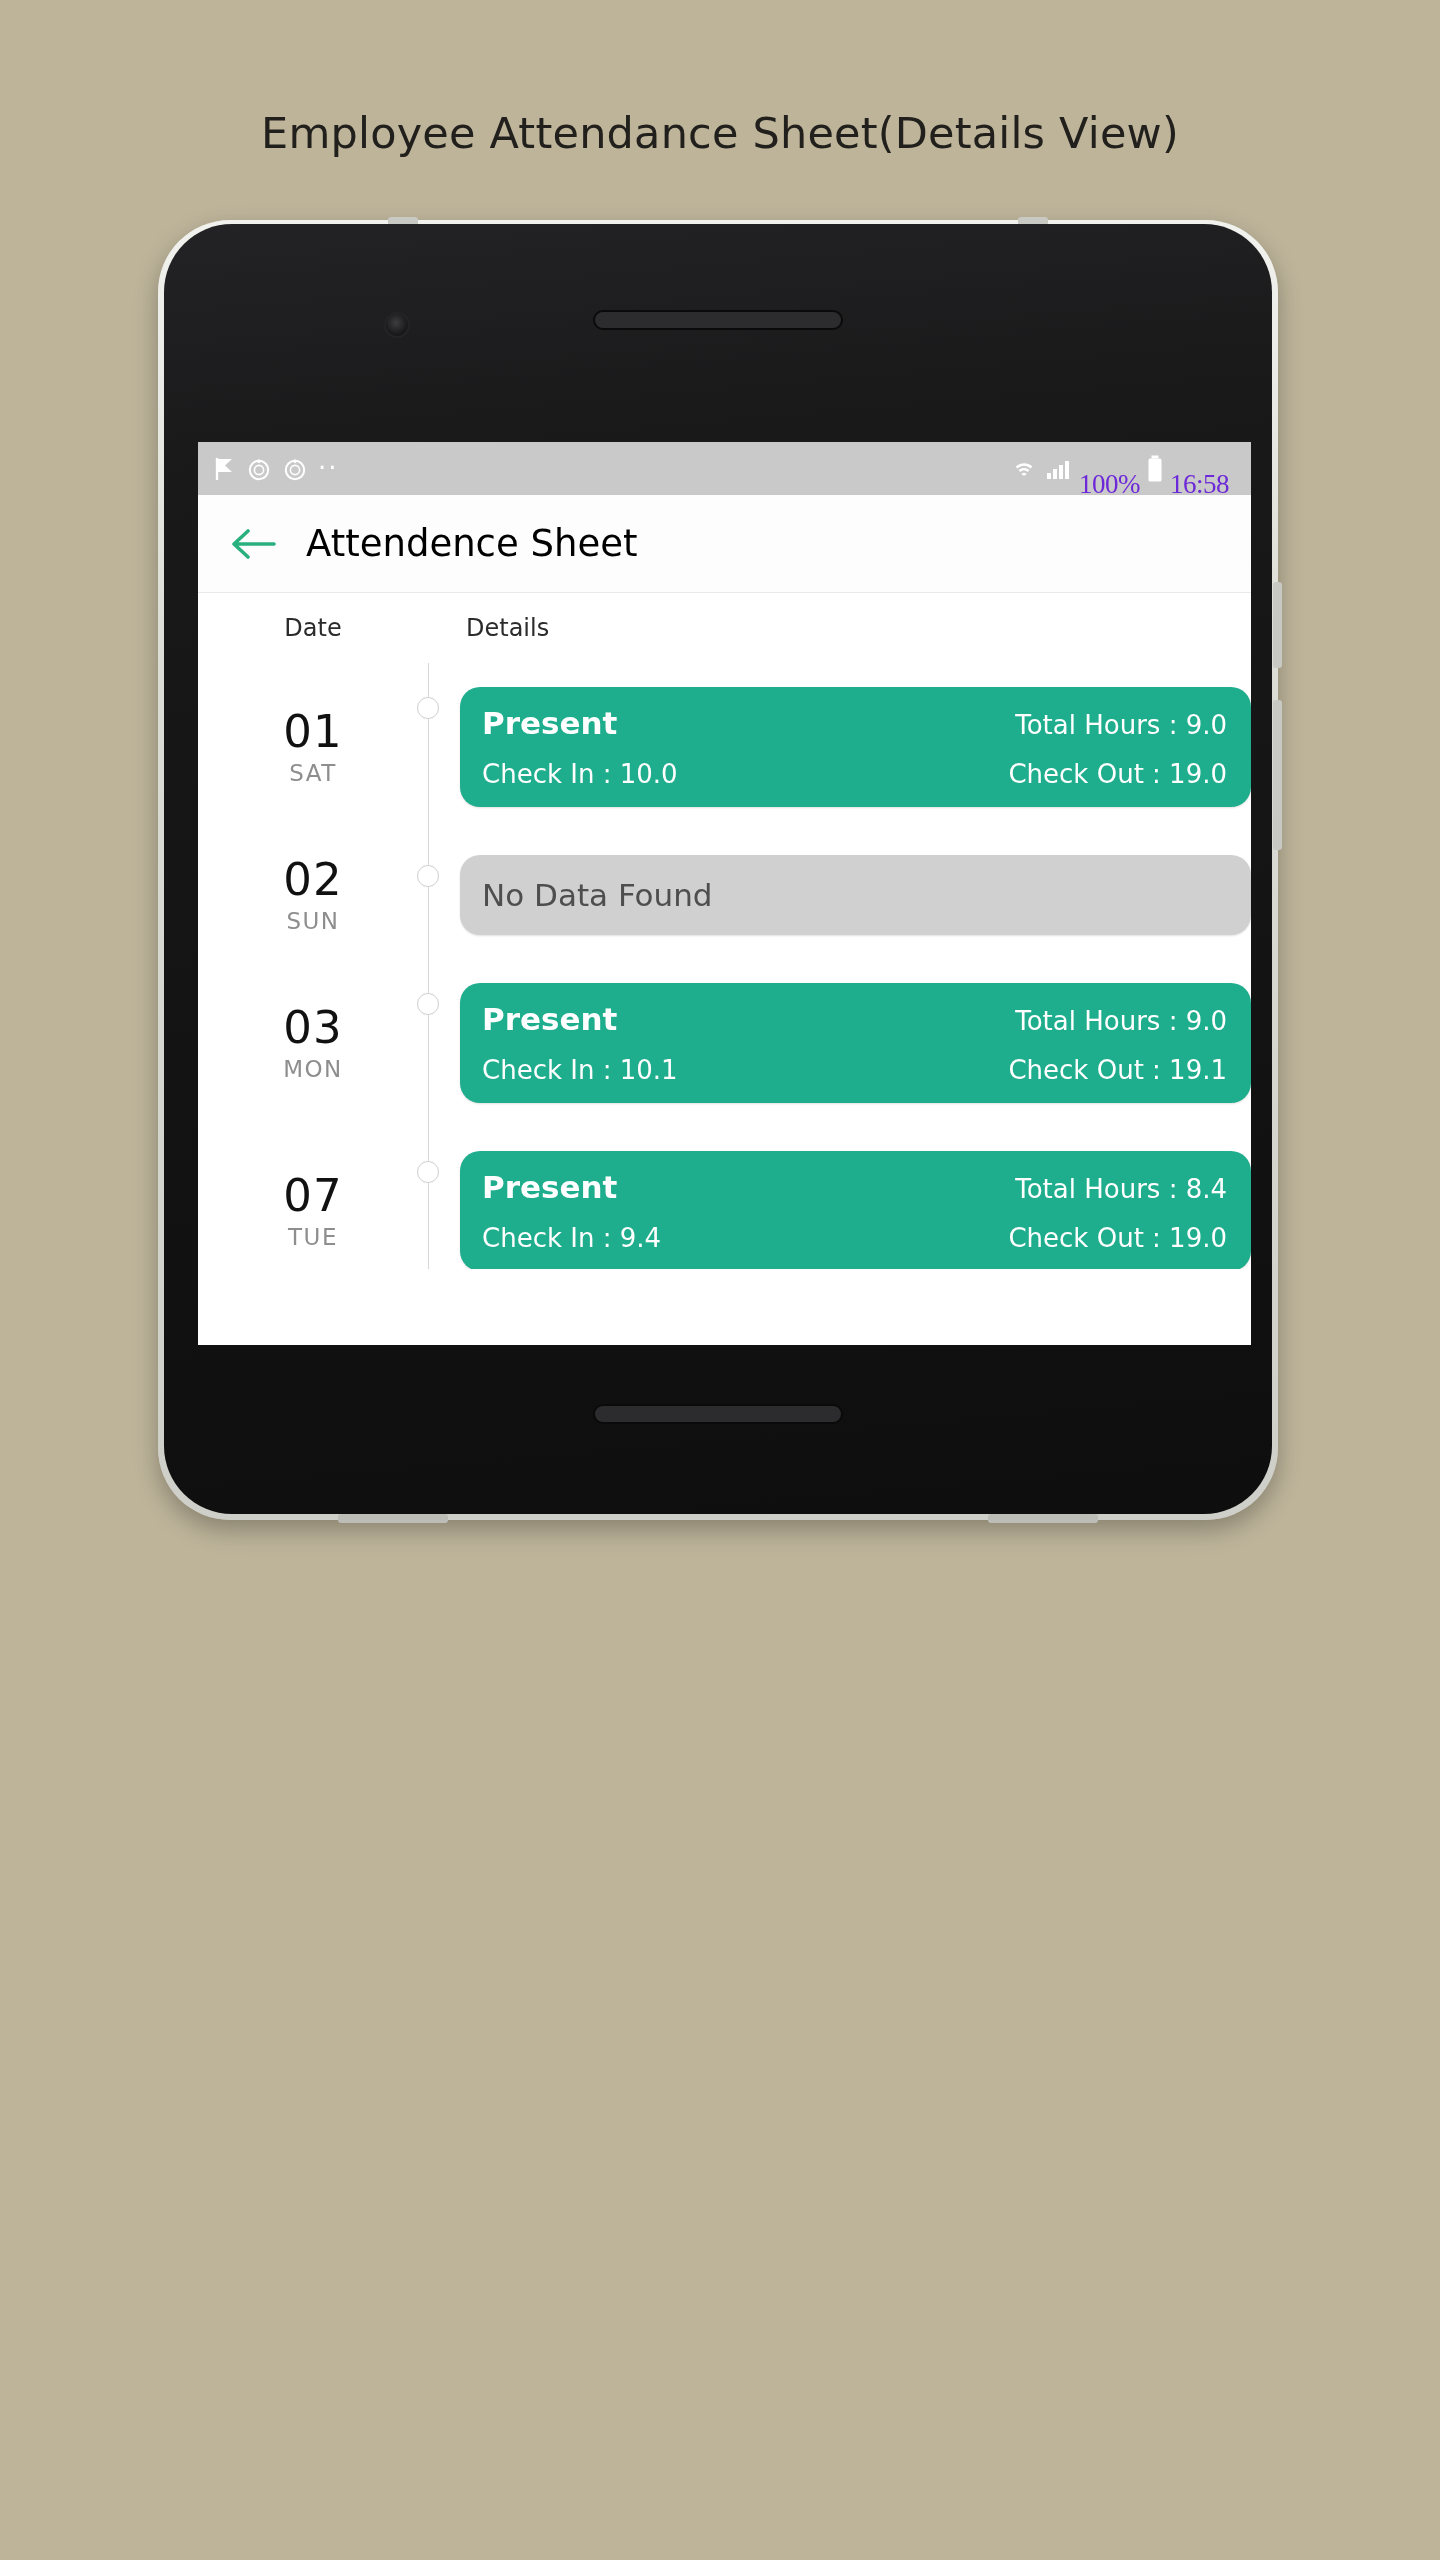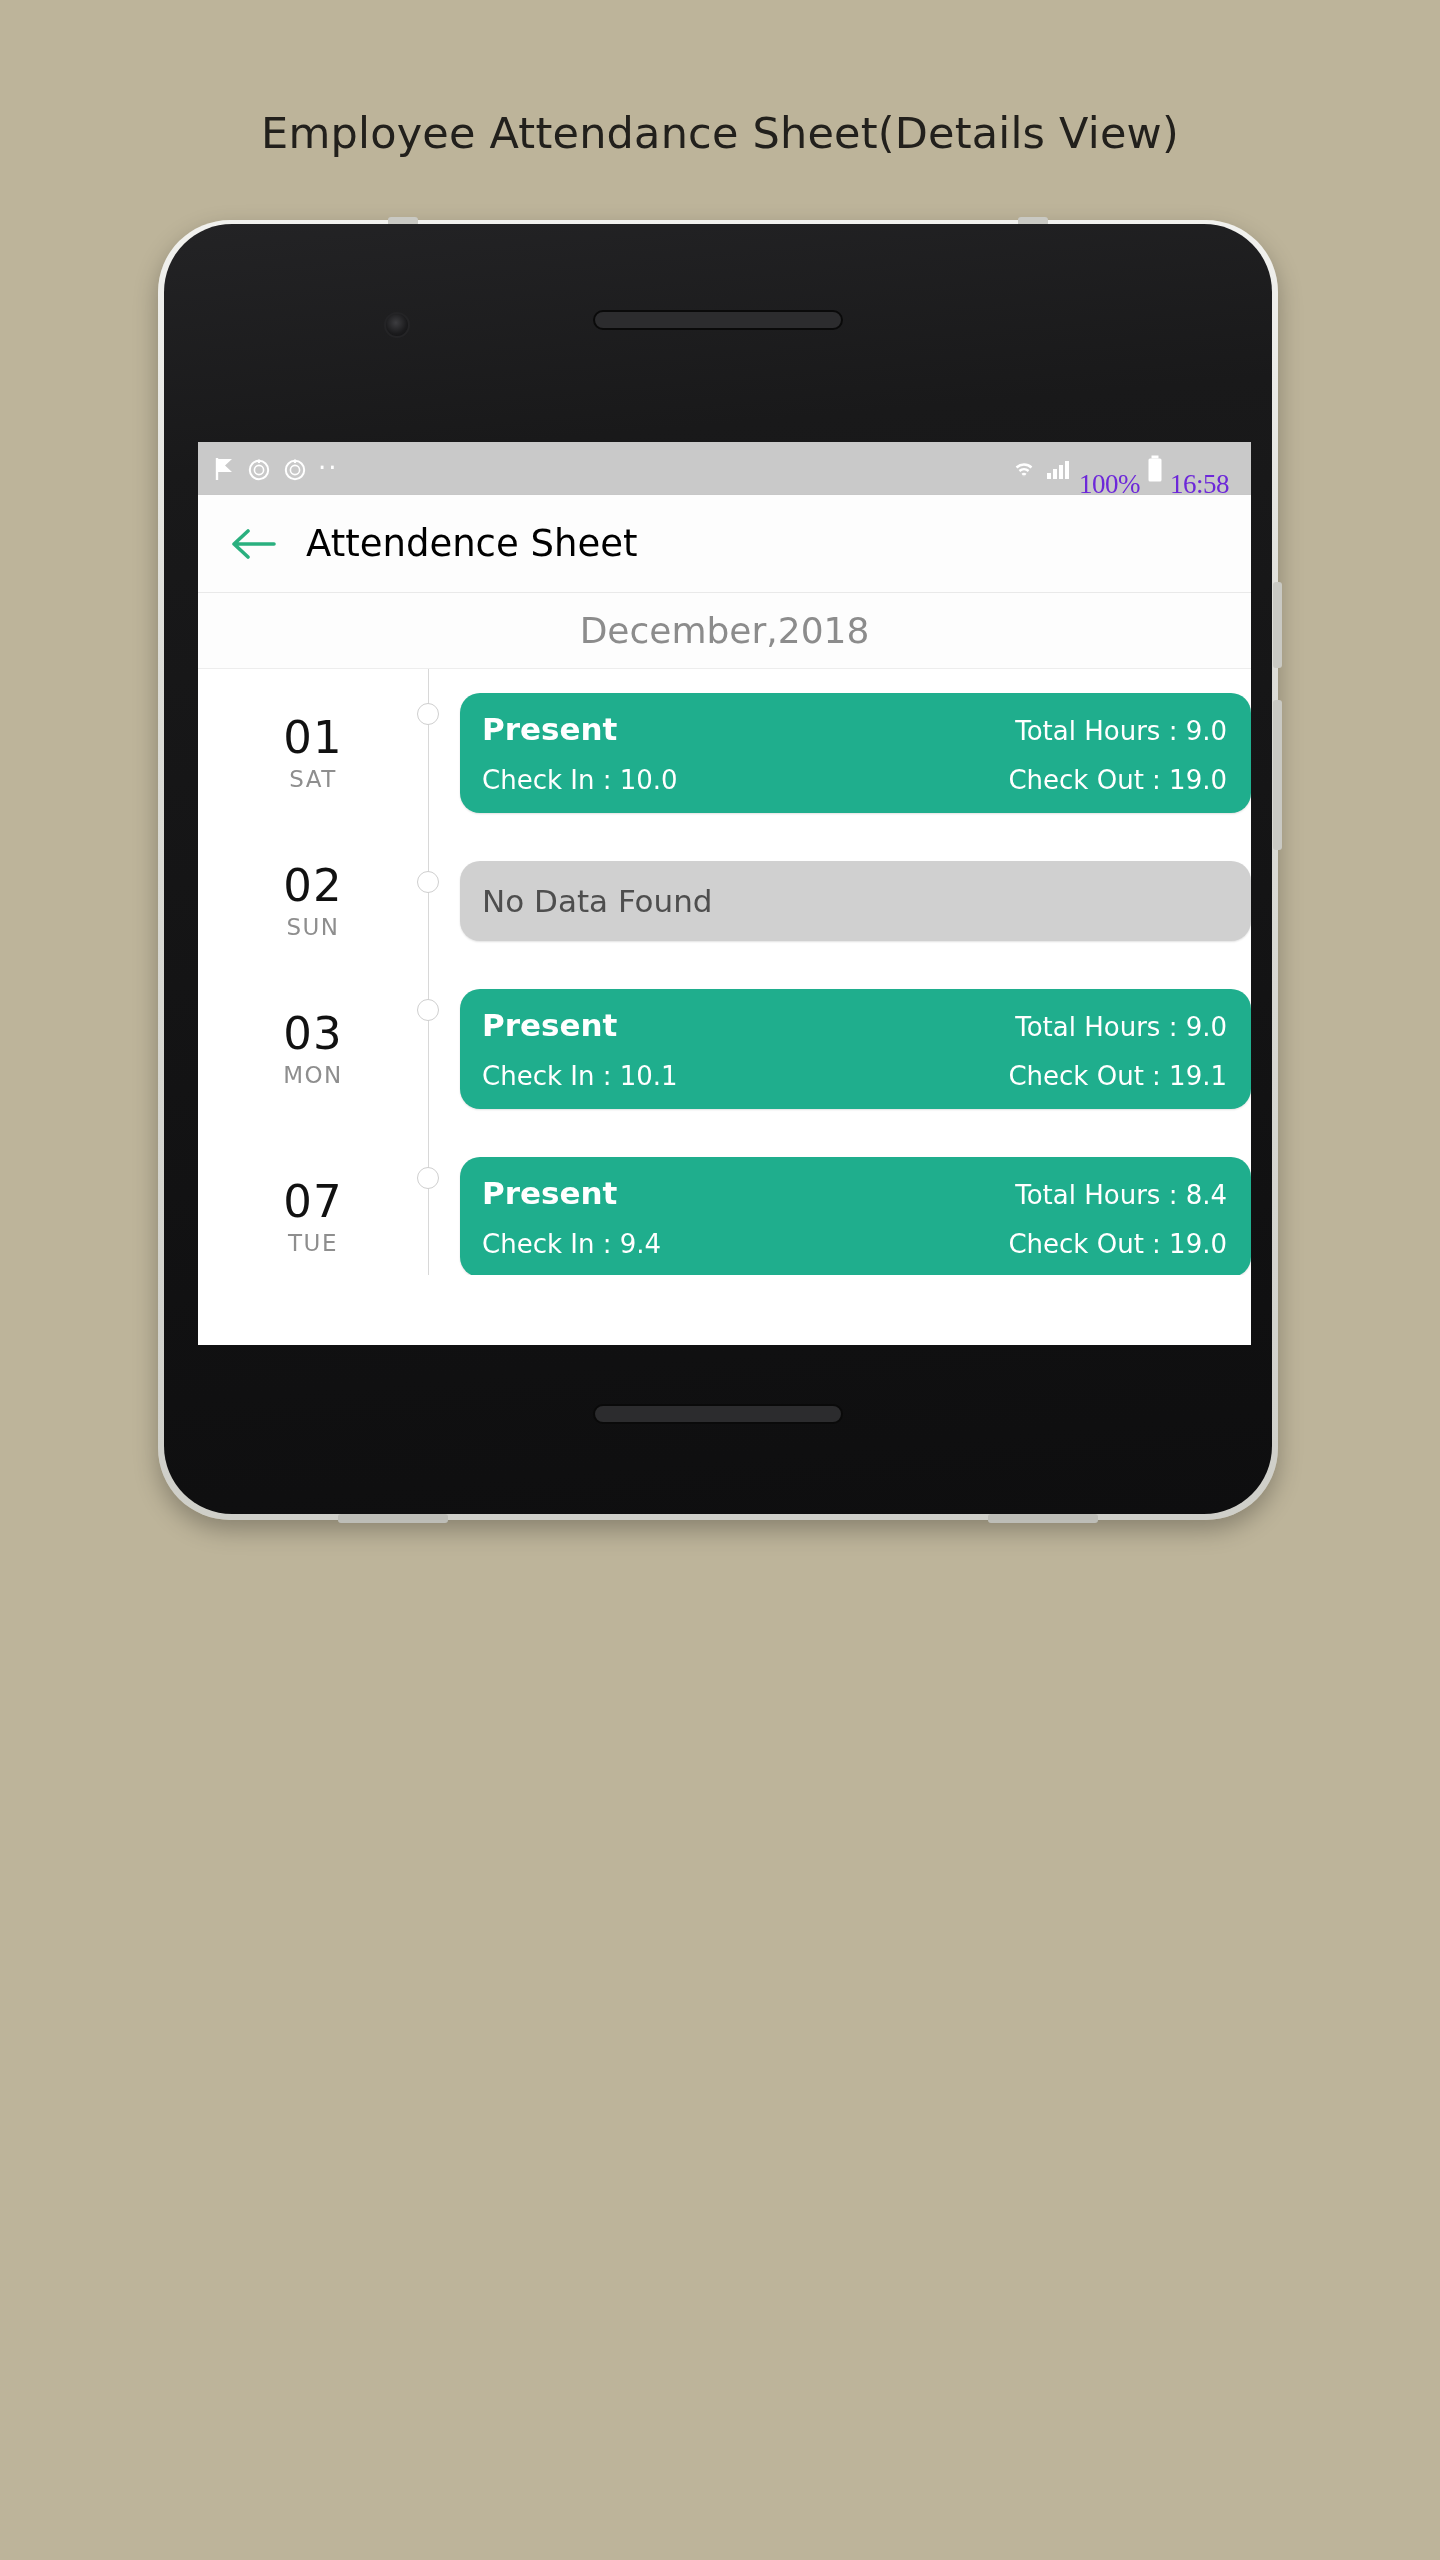--- a/index.html
+++ b/index.html
@@ -375,24 +375,25 @@
 
         <div class="appbar">
           <span class="back-arrow">
             <svg width="46" height="34" viewBox="0 0 46 34">
               <path d="M44 17 L4 17 M18 4 L4 17 L18 30" stroke="#2ab07f" stroke-width="3.6" fill="none" stroke-linecap="round" stroke-linejoin="round"></path>
             </svg>
           </span>
           <span class="appbar-title">Attendence Sheet</span>
         </div>
 
-        <div class="month-bar">
-          <span class="month-label">December,2018</span>
+
+        <div class="table-head">
+          <div class="th-date">Date</div>
+          <div class="th-details">Details</div>
         </div>
-
 
         <div class="list" id="attendance-list">
           <div class="rail"></div>
         <div class="row">
               <div class="col-date">
                 <div class="day-num">01</div>
                 <div class="day-name">SAT</div>
               </div>
               <div class="col-track">
                 <div class="node"></div>

